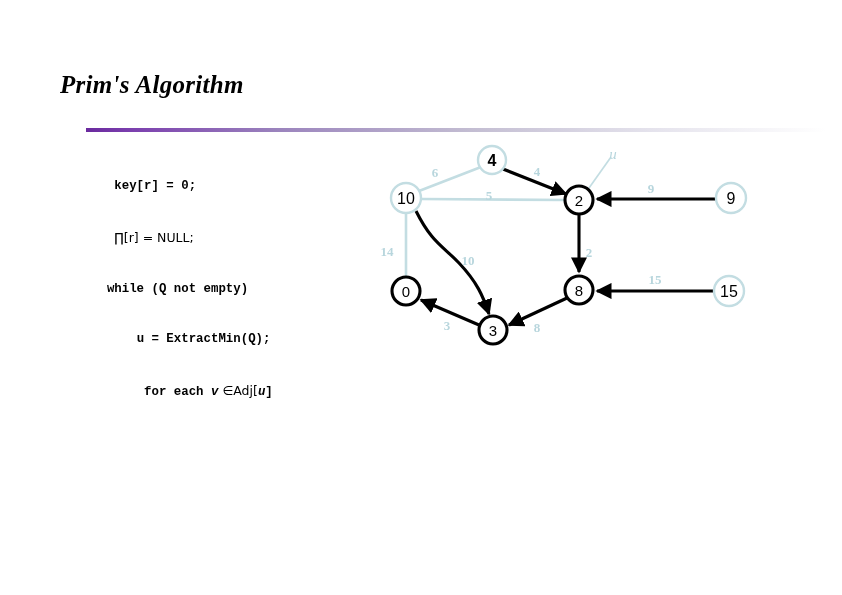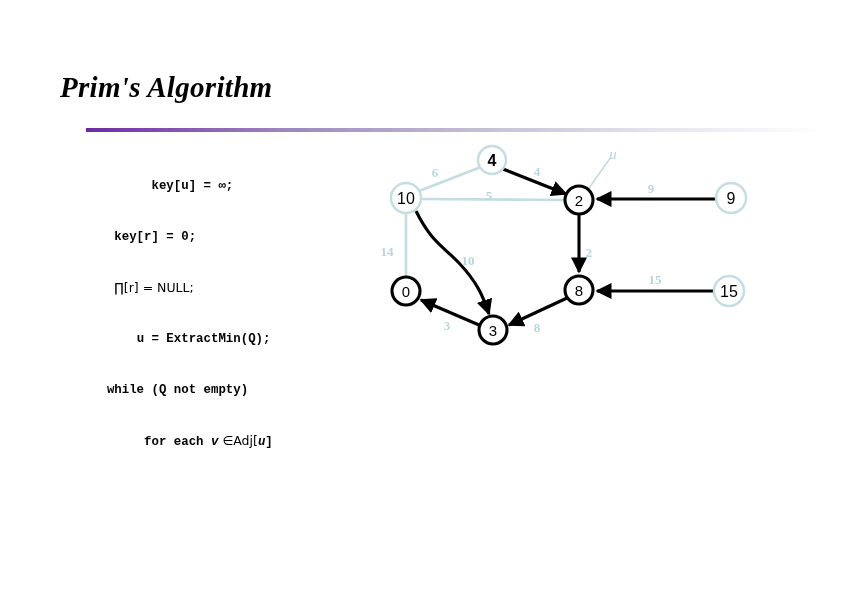--- a/index.html
+++ b/index.html
@@ -12,21 +12,21 @@
   }
   .slide{position:absolute;left:0;top:0;width:842px;height:595px;}
 
   
   .title{
     position:absolute;
     left:60px; top:71px;
     font-family:"Liberation Serif", serif;
     font-style:italic;
     font-weight:bold;
-    font-size:29px;
+    font-size:25px;
     color:#000000;
     letter-spacing:0.3px;
     white-space:nowrap;
   }
   .divider{
     position:absolute;
     left:86px; top:128px;
     width:740px; height:4px;
     background:linear-gradient(to right,#6a2a9e 0%,#7b3fae 6%,#9b84bd 26%,#c3bdd2 52%,#e4e2ec 76%,#ffffff 100%);
   }
@@ -52,25 +52,24 @@
 </style>
 </head>
 <body>
 
 <div class="slide">
 
   <div class="title">Prim's Algorithm</div>
   <div class="divider"></div>
 
   <div class="code">
-<span class="ln">        <span>key[u] = ∞;</span></span>
 <span class="ln">   <span>key[r] = 0;</span></span>
 <span class="ln">   <span class="sym">∏[r] = NULL;</span></span>
+<span class="ln">  <span>while (Q not empty)</span></span>
 <span class="ln">      <span>u = ExtractMin(Q);</span></span>
-<span class="ln">  <span>while (Q not empty)</span></span>
 <span class="ln">       <span>for each </span><i>v</i><span class="sym"> ∈Adj[</span><i>u</i><span>]</span></span>
 
 
 
   </div>
 
   <div class="graph">
     <svg width="842" height="595" viewBox="0 0 842 595" xmlns="http://www.w3.org/2000/svg">
       <defs>
         <marker id="arrowBlack" viewBox="0 0 10 10" refX="9" refY="5" markerWidth="5.2" markerHeight="5.2" orient="auto-start-reverse">

